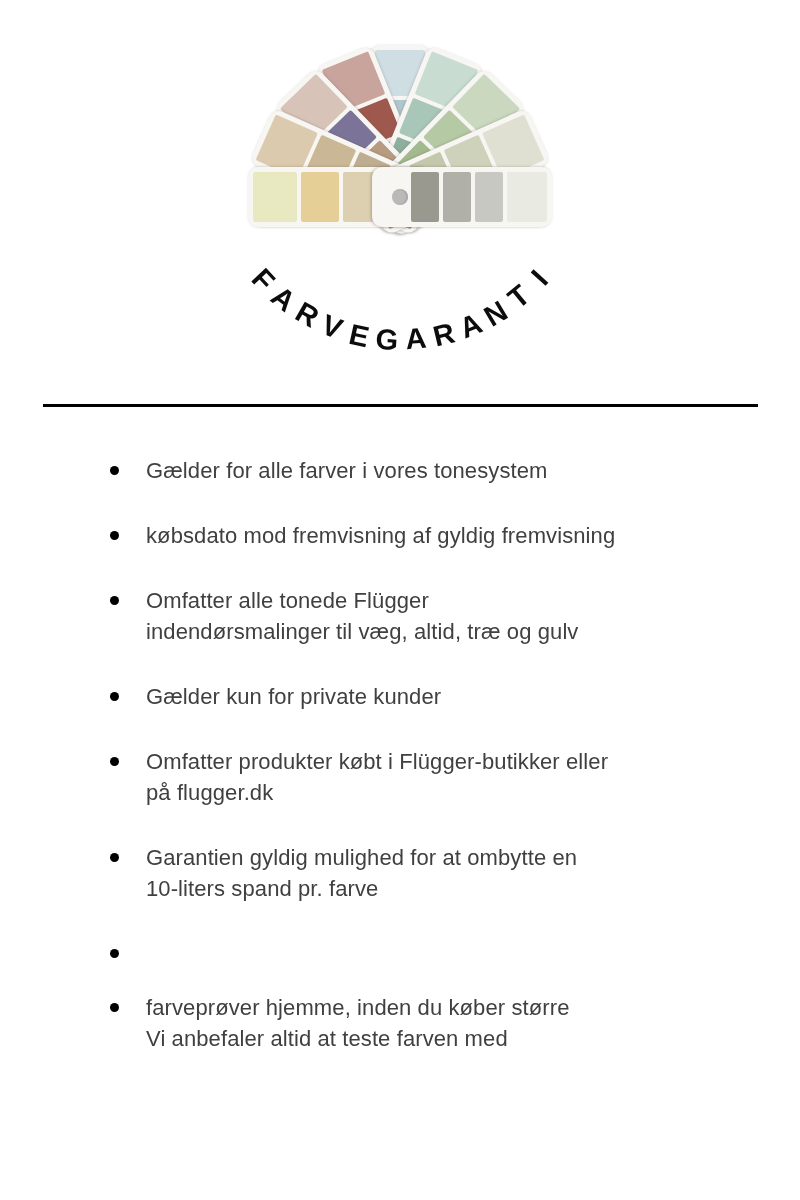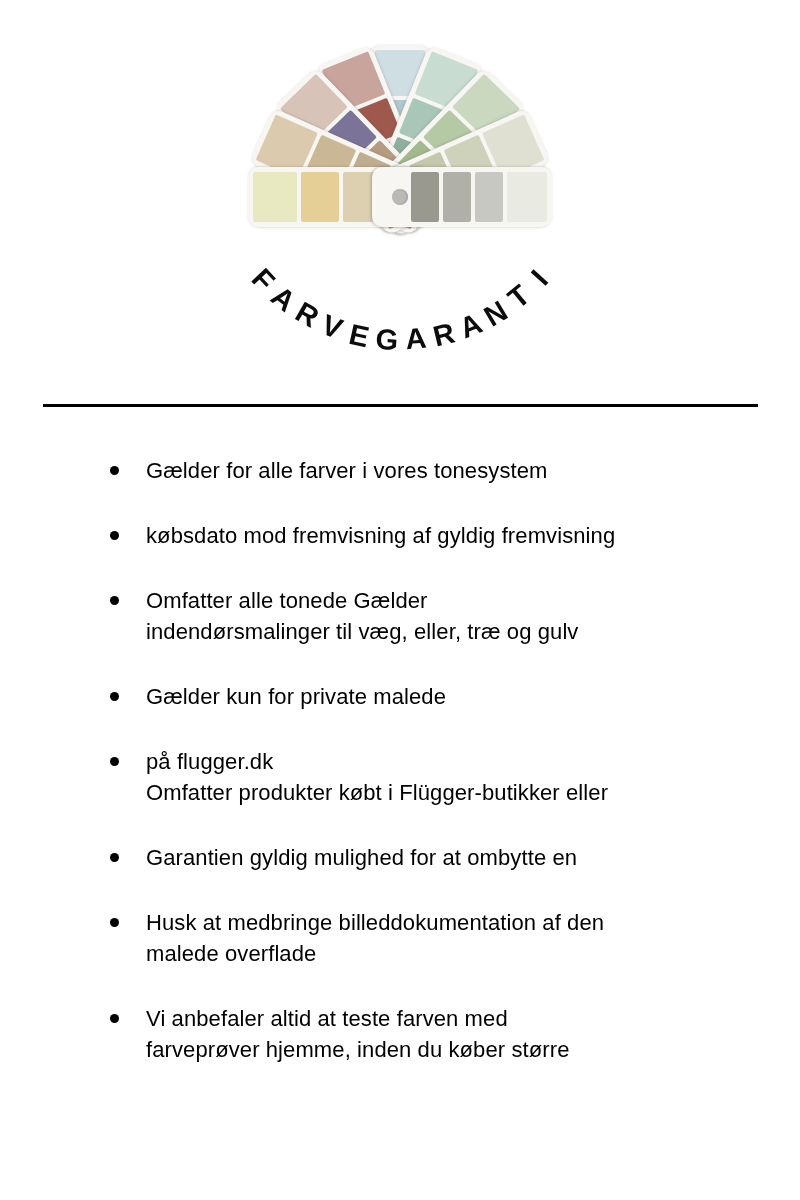--- a/index.html
+++ b/index.html
@@ -29,21 +29,21 @@
     transform-origin:center center;white-space:pre;
   }
 
   
   .divider{position:absolute;left:43px;top:404px;width:715px;height:3px;background:#000;}
 
   
   .list{position:absolute;left:110px;top:455px;width:620px;margin:0;padding:0;list-style:none;}
   .list li{display:flex;margin:0 0 34px 0;}
   .dot{flex:none;width:9px;height:9px;border-radius:50%;background:#000;margin-top:11px;margin-right:27px;}
-  .txt{font-size:22px;line-height:31px;color:#000000;letter-spacing:0.1px;}
+  .txt{font-size:22px;line-height:31px;color:#404040;letter-spacing:0.1px;}
   .txt .line{display:block;}
 </style>
 </head>
 <body>
 
 <div class="page">
 
   <div class="logo-block">
     <div class="fan" id="fan">
         <div class="blade" style="background: rgb(247, 246, 243); transform: rotate(0deg); z-index: 1;">
@@ -129,52 +129,49 @@
       </li>
       <li>
         <span class="dot" style="background: rgb(0, 0, 0);"></span>
         <div class="txt">
           <span class="line">købsdato mod fremvisning af gyldig fremvisning</span>
         </div>
       </li>
       <li>
         <span class="dot" style="background: rgb(0, 0, 0);"></span>
         <div class="txt">
-          <span class="line">Omfatter alle tonede Gælder</span>
-          <span class="line">indendørsmalinger til væg, eller, træ og gulv</span>
+          <span class="line">Omfatter alle tonede Flügger</span>
+          <span class="line">indendørsmalinger til væg, altid, træ og gulv</span>
         </div>
       </li>
       <li>
         <span class="dot" style="background: rgb(0, 0, 0);"></span>
         <div class="txt">
-          <span class="line">Gælder kun for private malede</span>
+          <span class="line">Gælder kun for private kunder</span>
         </div>
       </li>
       <li>
         <span class="dot" style="background: rgb(0, 0, 0);"></span>
         <div class="txt">
+          <span class="line">Omfatter produkter købt i Flügger-butikker eller</span>
           <span class="line">på flugger.dk</span>
-          <span class="line">Omfatter produkter købt i Flügger-butikker eller</span>
         </div>
       </li>
       <li>
         <span class="dot" style="background: rgb(0, 0, 0);"></span>
         <div class="txt">
           <span class="line">Garantien gyldig mulighed for at ombytte en</span>
+          <span class="line">10-liters spand pr. farve</span>
         </div>
       </li>
       <li>
         <span class="dot" style="background: rgb(0, 0, 0);"></span>
-        <div class="txt">
-          <span class="line">Husk at medbringe billeddokumentation af den</span>
-          <span class="line">malede overflade</span>
-        </div>
       </li>
       <li>
         <span class="dot" style="background: rgb(0, 0, 0);"></span>
         <div class="txt">
+          <span class="line">farveprøver hjemme, inden du køber større</span>
           <span class="line">Vi anbefaler altid at teste farven med</span>
-          <span class="line">farveprøver hjemme, inden du køber større</span>
         </div>
       </li>
     </ul>
 
 </div>
 
 </body></html>

